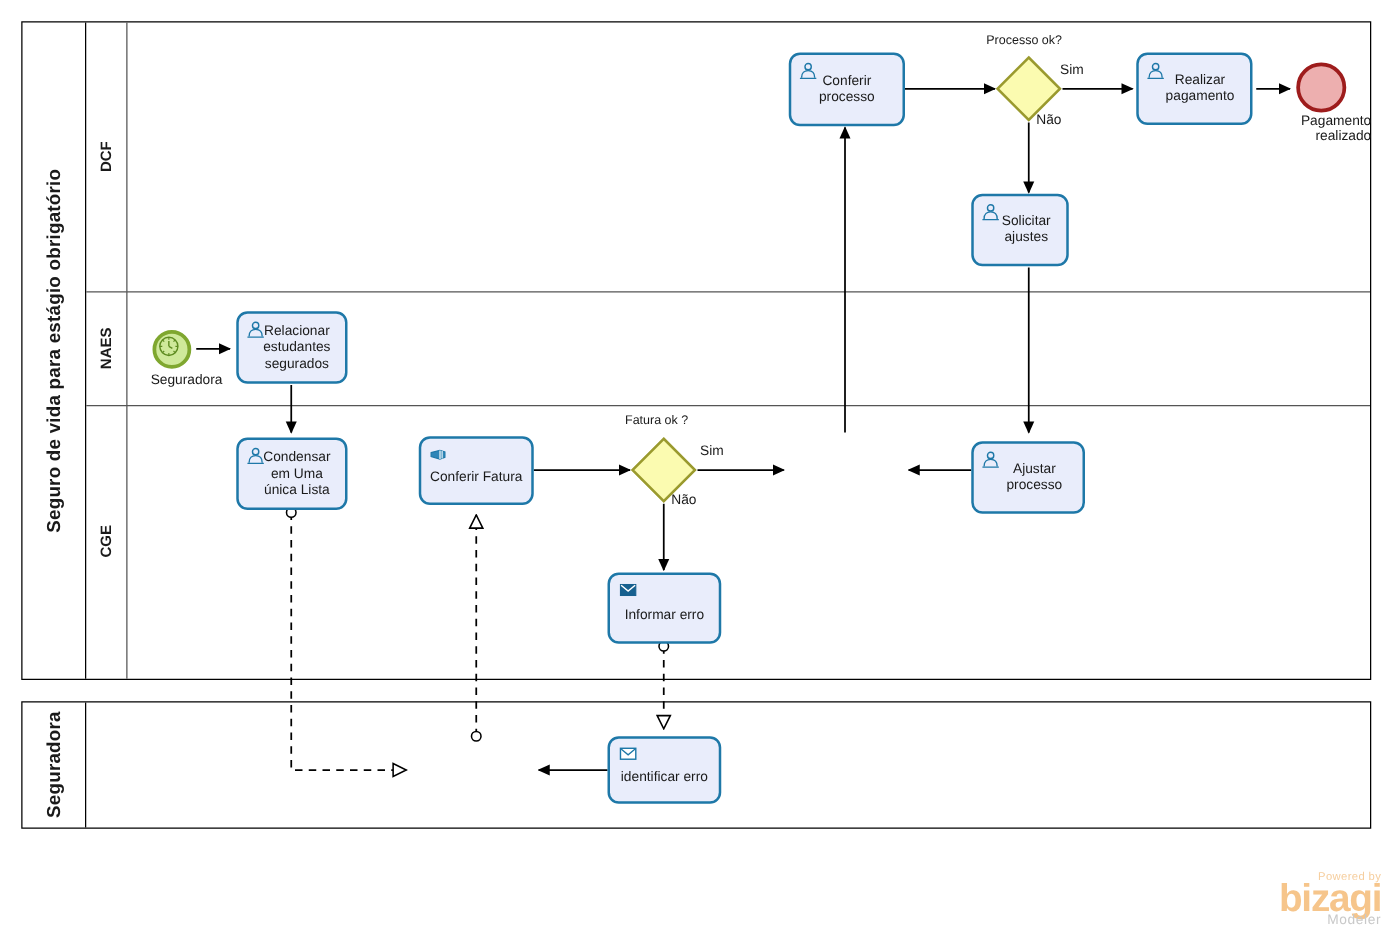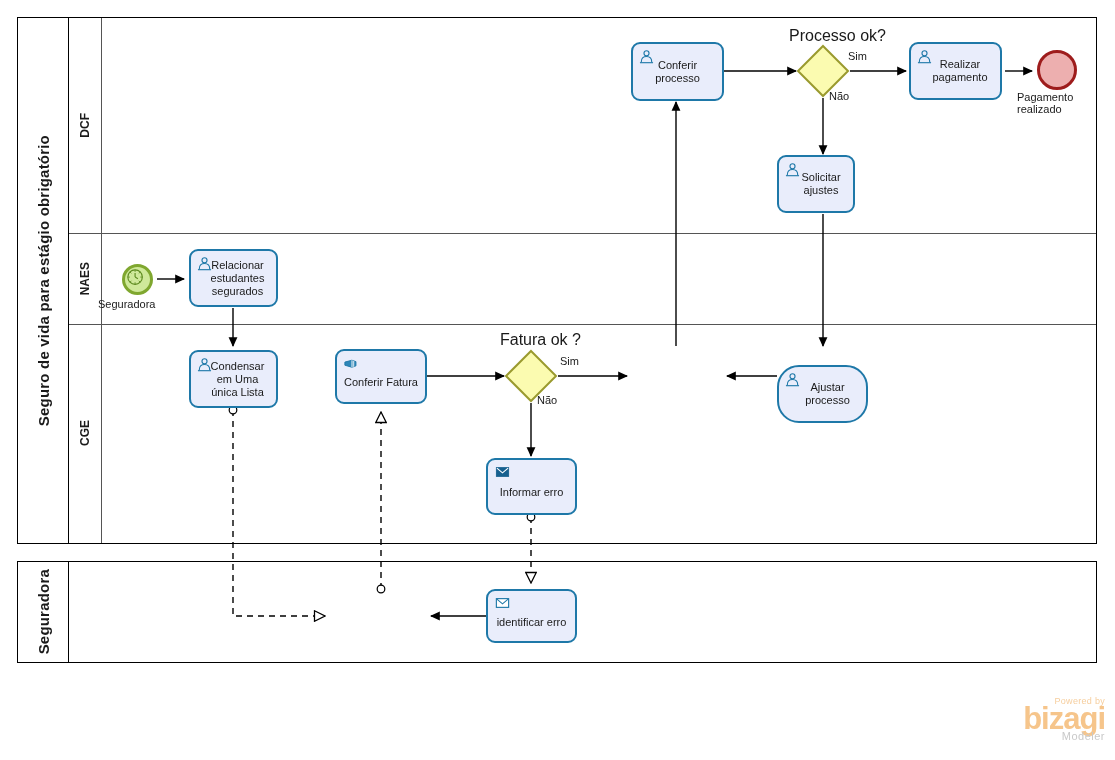--- a/index.html
+++ b/index.html
@@ -23,25 +23,25 @@
   
   .task{position:absolute;box-sizing:border-box;border:2px solid #1E78A8;border-radius:9px;
         background:#E9EDFB;display:flex;align-items:center;justify-content:center;}
   .task .tlabel{font-size:11px;line-height:13px;text-align:center;color:#1a1a1a;padding:0 4px;}
   .task .ticon{position:absolute;left:6px;top:5px;width:15px;height:15px;}
 
   
   .event{position:absolute;border-radius:50%;box-sizing:border-box;}
   .start-event{border:3px solid #7FA72F;background:#CFE99A;}
   .end-event{border:3px solid #9E1C1C;background:#EDAFAF;}
-  .ev-label{position:absolute;font-size:11px;line-height:12px;text-align:left;}
+  .ev-label{position:absolute;font-size:11px;line-height:12px;text-align:right;}
 
   
   .gw{position:absolute;}
-  .gw-label{position:absolute;font-size:16px;white-space:nowrap;}
+  .gw-label{position:absolute;font-size:10px;white-space:nowrap;}
 
   
   .flabel{position:absolute;font-size:11px;white-space:nowrap;color:#1a1a1a;}
 
   
   #wires{position:absolute;left:0;top:0;width:1115px;height:760px;pointer-events:none;}
 
   
   .logo{position:absolute;right:10px;bottom:18px;text-align:right;}
   .logo .pb{font-size:9px;color:#F6CE9E;letter-spacing:.3px;margin-bottom:-2px;}
@@ -232,21 +232,21 @@
 
   <div class="task" style="left:777px;top:155px;width:78px;height:58px;">
     <svg class="ticon" viewBox="0 0 16 16">
       <circle cx="8" cy="4.6" r="2.7" fill="none" stroke="#1E78A8" stroke-width="1.2"></circle>
       <path d="M 2.4 14 C 2.4 9.6 5 8 8 8 C 11 8 13.6 9.6 13.6 14" fill="none" stroke="#1E78A8" stroke-width="1.2"></path>
       <path d="M 1 14.6 L 15 14.6" stroke="#1E78A8" stroke-width="1.2"></path>
     </svg>
     <div class="tlabel" style="padding-left:14px;">Solicitar ajustes</div>
   </div>
 
-  <div class="task" style="left:777px;top:365px;width:91px;height:58px;border-radius:22px;">
+  <div class="task" style="left:777px;top:353px;width:91px;height:58px;">
     <svg class="ticon" viewBox="0 0 16 16">
       <circle cx="8" cy="4.6" r="2.7" fill="none" stroke="#1E78A8" stroke-width="1.2"></circle>
       <path d="M 2.4 14 C 2.4 9.6 5 8 8 8 C 11 8 13.6 9.6 13.6 14" fill="none" stroke="#1E78A8" stroke-width="1.2"></path>
       <path d="M 1 14.6 L 15 14.6" stroke="#1E78A8" stroke-width="1.2"></path>
     </svg>
     <div class="tlabel" style="padding-left:14px;">Ajustar processo</div>
   </div>
 
   <div class="event end-event" style="left:1037px;top:50px;width:40px;height:40px;"></div>
   <div class="ev-label" style="left:1017px;top:91px;width:80px;">Pagamento realizado</div>

